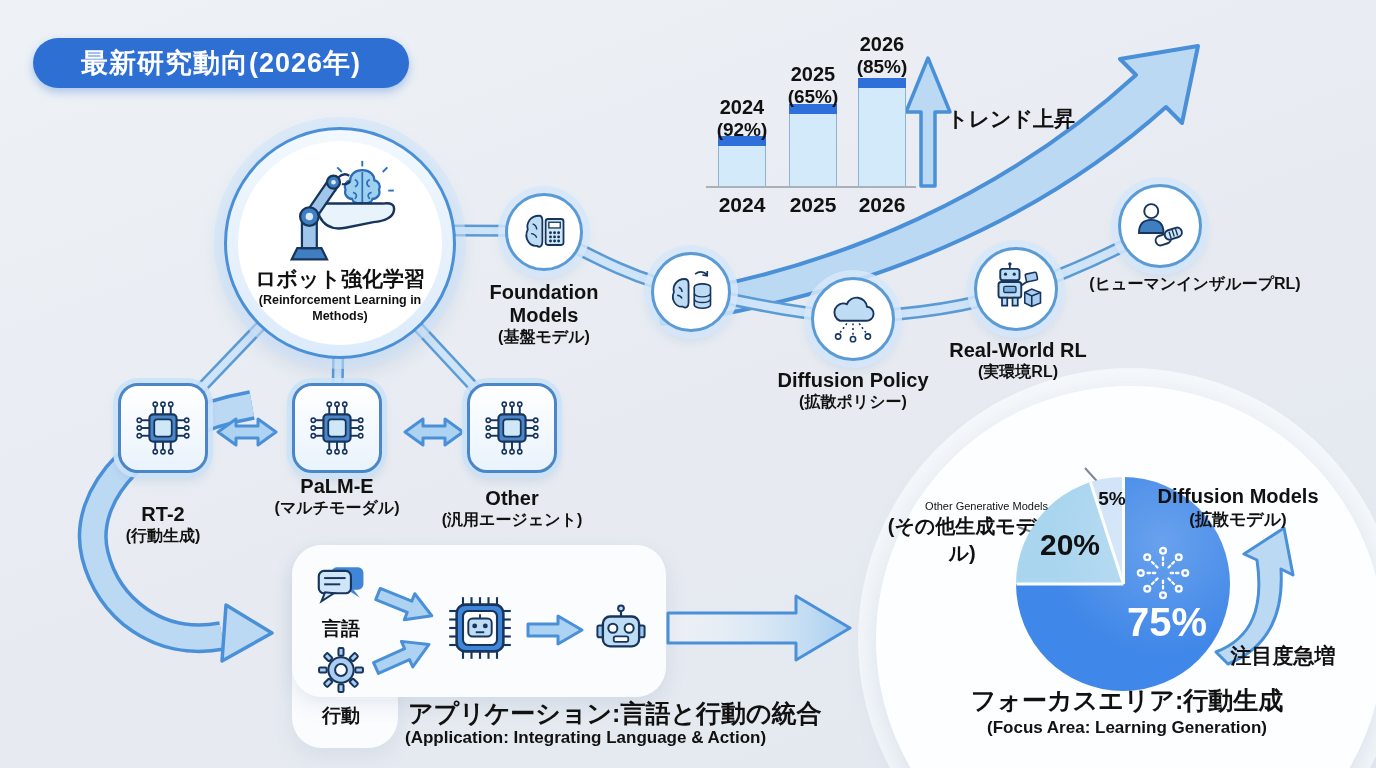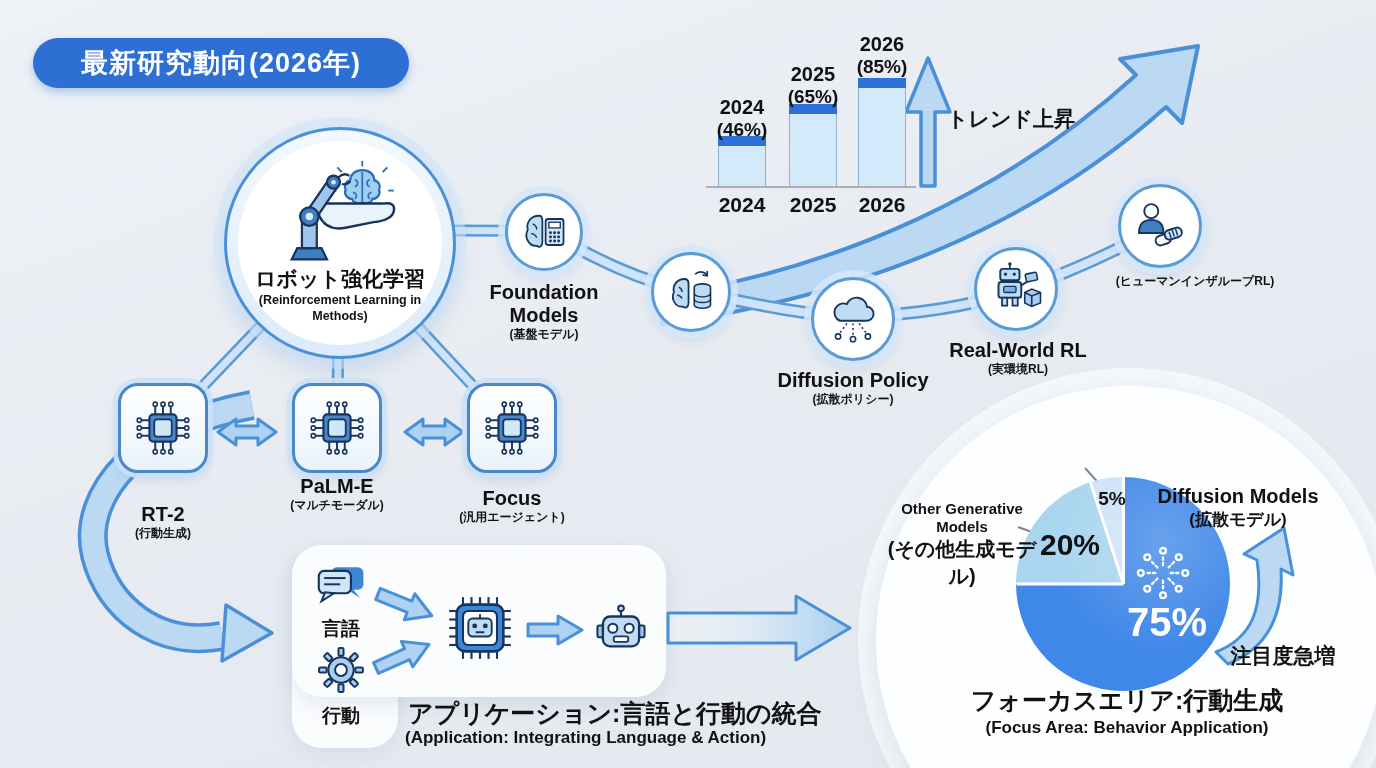--- a/index.html
+++ b/index.html
@@ -25,21 +25,21 @@
     justify-content:flex-start; padding-top:18px; }
   .hub-title { font-size:21px; font-weight:800; margin-top:2px; }
   .hub-sub { font-size:12.5px; font-weight:700; width:172px; text-align:center; line-height:1.25; }
 
   
   .node { border-radius:50%; background:#fff; border:3px solid #5b9bd5;
     box-shadow:0 0 0 7px rgba(214,232,250,.85), 0 6px 14px rgba(80,120,180,.25);
     display:flex; align-items:center; justify-content:center; z-index:4; }
   .node-label { z-index:4; }
   .nl1 { font-size:20px; font-weight:800; line-height:1.15; }
-  .nl2 { font-size:12px; font-weight:700; line-height:1.3; }
+  .nl2 { font-size:16px; font-weight:700; line-height:1.3; }
 
   
   .chip-box { width:90px; height:90px; border-radius:20px;
     background:linear-gradient(180deg,#ffffff,#e9f3fc); border:3px solid #4a86c8;
     box-shadow:0 0 0 5px rgba(203,226,248,.9), 0 6px 12px rgba(80,120,180,.22);
     display:flex; align-items:center; justify-content:center; z-index:4; }
 
   
   .bars { left:708px; top:60px; width:212px; height:127px; z-index:4; }
   .bar { position:absolute; bottom:0; width:48px; background:#d3eafa;
@@ -197,21 +197,21 @@
     <div class="bar" style="left: 81px; height: 83px; background: rgb(211, 234, 250);">
         <div class="bar-cap" style="background: rgb(47, 111, 217);"></div>
       </div>
     <div class="bar" style="left: 150px; height: 109px; background: rgb(211, 234, 250);">
         <div class="bar-cap" style="background: rgb(47, 111, 217);"></div>
       </div>
   </div>
   <div class="abs axis"></div>
   <div class="abs bar-top-label" style="left:704px; top:96px;">
     <div class="yr">2024</div>
-      <div class="pc">(46%)</div>
+      <div class="pc">(92%)</div>
   </div>
   <div class="abs bar-top-label" style="left:775px; top:63px;">
     <div class="yr">2025</div>
       <div class="pc">(65%)</div>
   </div>
   <div class="abs bar-top-label" style="left:844px; top:33px;">
     <div class="yr">2026</div>
       <div class="pc">(85%)</div>
   </div>
   <div class="abs bar-axis-label" style="left:704px; top:193px;">2024</div>
@@ -428,21 +428,21 @@
   </div>
   <div class="abs node-label ctr" style="left:83px; top:503px; width:160px;">
     <div class="nl1">RT-2</div>
       <div class="nl2">(行動生成)</div>
   </div>
   <div class="abs node-label ctr" style="left:252px; top:475px; width:170px;">
     <div class="nl1">PaLM-E</div>
       <div class="nl2">(マルチモーダル)</div>
   </div>
   <div class="abs node-label ctr" style="left:417px; top:487px; width:190px;">
-    <div class="nl1">Focus</div>
+    <div class="nl1">Other</div>
       <div class="nl2">(汎用エージェント)</div>
   </div>
 
   <div class="abs" style="left:313px; top:562px; z-index:4;">
     <svg class="icon-svg" width="58" height="50" viewBox="0 0 64 56">
       <rect x="20" y="6" width="36" height="25" rx="6" fill="#3f86d8"></rect>
       <polygon points="44,30 52,40 38,31" fill="#3f86d8"></polygon>
       <rect x="6" y="10" width="36" height="25" rx="6" fill="#cfe6f8" stroke="#17355c" stroke-width="2.4"></rect>
       <polygon points="13,34 9,44 23,35" fill="#cfe6f8" stroke="#17355c" stroke-width="2.2"></polygon>
       <line x1="12" y1="18" x2="36" y2="18" stroke="#17355c" stroke-width="2.2"></line>
@@ -545,24 +545,24 @@
           <circle cx="13.7" cy="46.3" r="3"></circle>
           <circle cx="46.3" cy="13.7" r="3"></circle>
       </g>
     </svg>
   </div>
   <div class="abs pie-pct-75">75%</div>
   <div class="abs pie-pct-20">20%</div>
   <div class="abs pie-pct-5">5%</div>
 
   <div class="abs pie-lab" style="left:876px; top:500px; width:172px;">
-    <div style="font-size:15px; font-weight:700; line-height:1.2;">Other Generative Models</div>
+    <div style="font-size:11px; font-weight:400; line-height:1.2;text-align:right;">Other Generative Models</div>
     <div style="font-size:20px; font-weight:700;">(その他生成モデル)</div>
   </div>
   <div class="abs pie-lab" style="left:1150px; top:485px; width:176px;">
     <div style="font-size:20px; font-weight:800;">Diffusion Models</div>
     <div style="font-size:17px; font-weight:700;">(拡散モデル)</div>
   </div>
   <div class="abs annot">注目度急増</div>
   <div class="abs focus-title">フォーカスエリア:行動生成</div>
-  <div class="abs focus-sub">(Focus Area: Behavior Application)</div>
+  <div class="abs focus-sub">(Focus Area: Learning Generation)</div>
 
 </div>
 
 </body></html>

